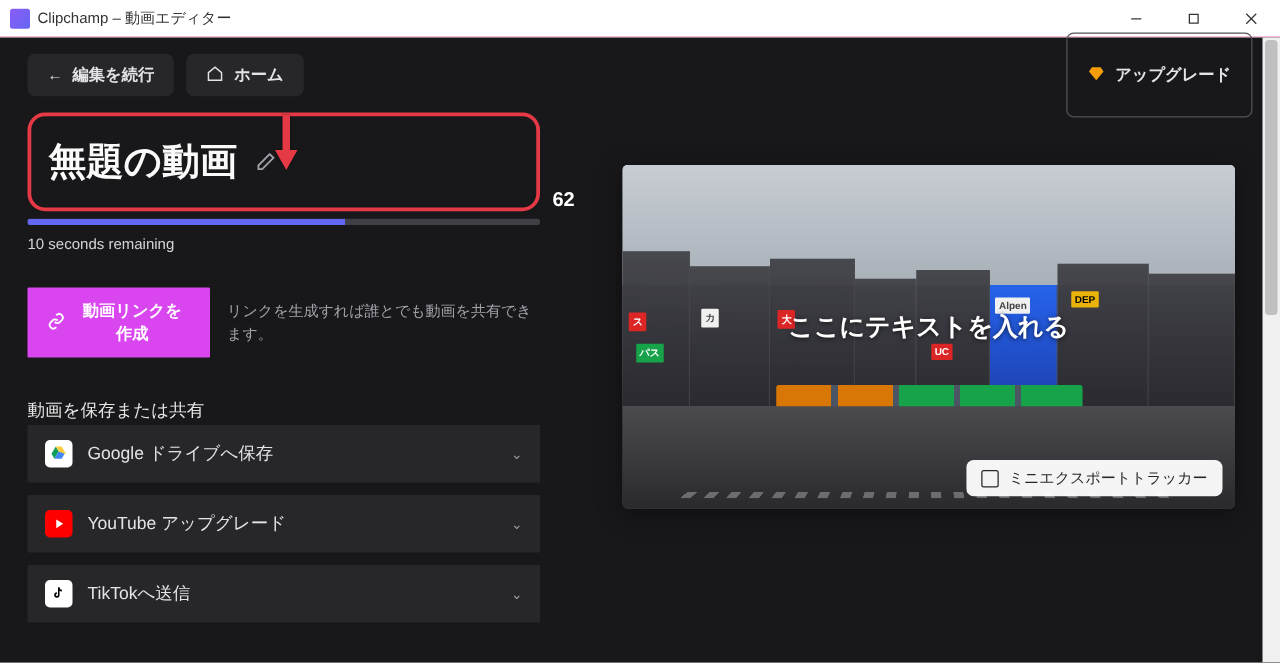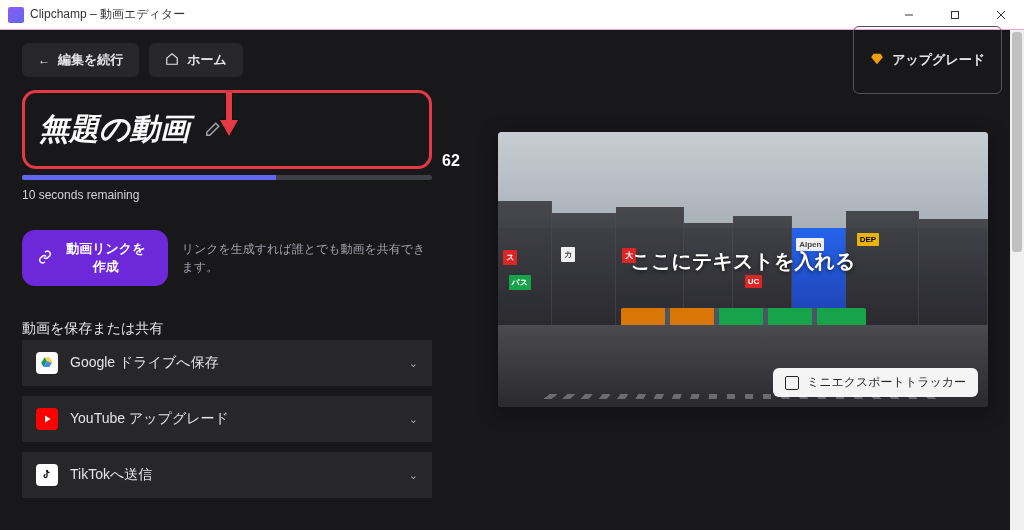--- a/index.html
+++ b/index.html
@@ -161,21 +161,20 @@
       padding: 16px 14px;
       margin-bottom: 6px;
     }
 
     .video-title {
       font-size: 30px;
       font-weight: 700;
       color: #fafafa;
       display: inline-block;
       vertical-align: middle;
-      font-style: italic;
     }
 
     .pencil-icon {
       display: inline-flex;
       align-items: center;
       justify-content: center;
       width: 24px;
       height: 24px;
       color: #a1a1aa;
       margin-left: 6px;
@@ -208,27 +207,27 @@
       display: flex;
       align-items: center;
       gap: 14px;
       margin-top: 28px;
     }
 
     .create-link-btn {
       display: flex;
       align-items: center;
       gap: 8px;
-      background: #6d28d9;
+      background: #d946ef;
       color: #fff;
       font-weight: 700;
       font-size: 13px;
       padding: 10px 16px;
       border: none;
-      border-radius: 13px;
+      border-radius: 1px;
       cursor: pointer;
     }
 
     .link-ic {
       font-size: 13px;
     }
 
     .link-desc {
       color: #a1a1aa;
       font-size: 12px;

